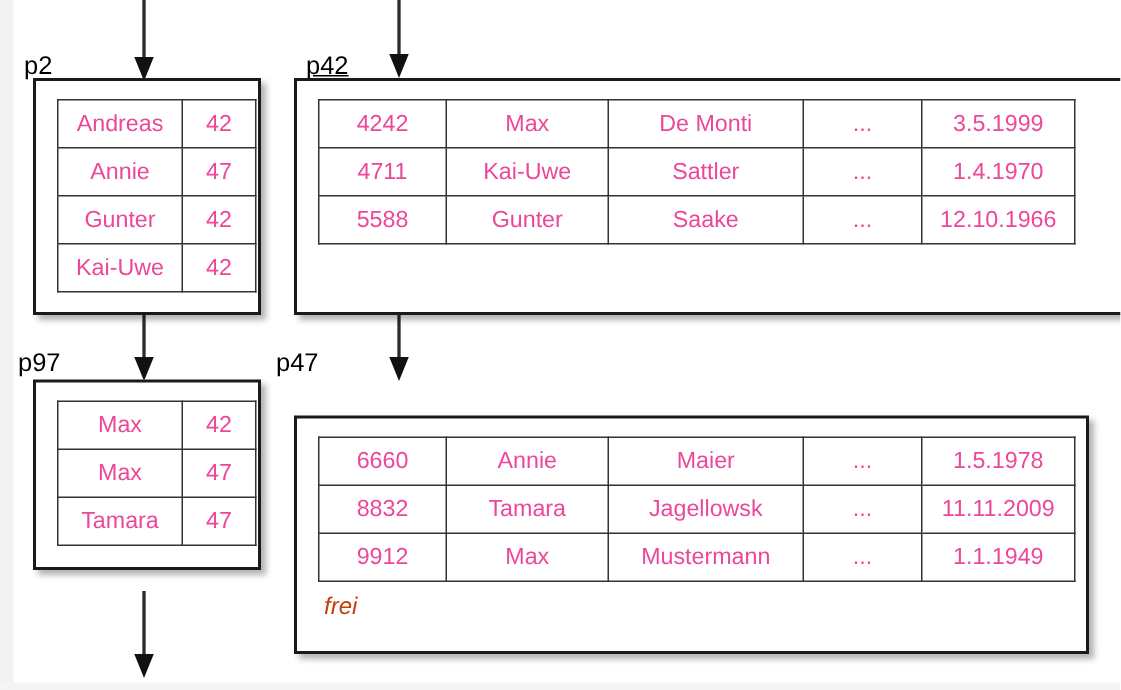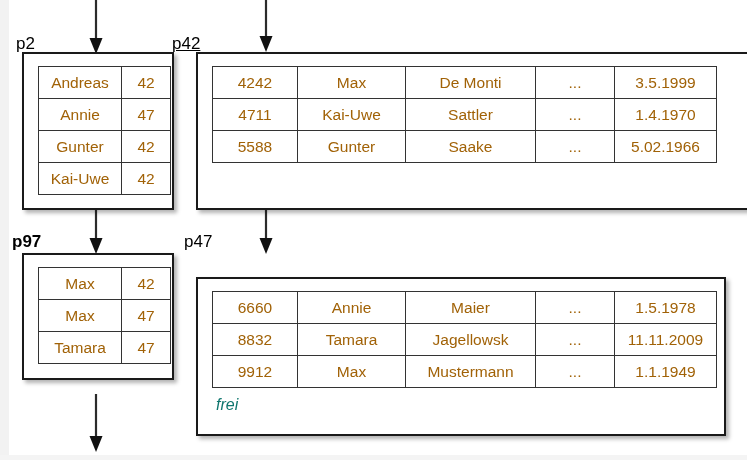--- a/index.html
+++ b/index.html
@@ -51,42 +51,42 @@
     position: absolute;
     border-collapse: collapse;
     background: #ffffff;
     table-layout: fixed;
   }
   .rec-table td {
     border: 1px solid #333333;
     text-align: center;
     vertical-align: middle;
     font-size: 15.5px;
-    color: #a16207;
+    color: #ec4899;
     padding: 0;
     height: 31px;
     white-space: nowrap;
   }
 
   
   .tbl-small td.c-name { width: 82px; }
   .tbl-small td.c-val  { width: 48px; text-align: center; }
 
   
   .tbl-wide td.w-id    { width: 84px; }
   .tbl-wide td.w-first { width: 107px; }
   .tbl-wide td.w-last  { width: 129px; }
   .tbl-wide td.w-dots  { width: 78px; }
   .tbl-wide td.w-date  { width: 101px; text-align: center; }
 
   .free-label {
     position: absolute;
     font-style: italic;
     font-size: 16px;
-    color: #0f766e;
+    color: #c2410c;
     white-space: nowrap;
   }
 
   
   .arrow {
     position: absolute;
   }
 </style>
 </head>
 <body>
@@ -139,21 +139,21 @@
           <td class="c-val">42</td>
         </tr>
         <tr>
           <td class="c-name">Kai-Uwe</td>
           <td class="c-val">42</td>
         </tr>
       </tbody>
     </table>
   </div>
 
-  <div class="page-label" style="left:172px; top:35px;text-decoration:underline;">p42</div>
+  <div class="page-label" style="left:204px; top:35px;text-decoration:underline;">p42</div>
 
   <div class="page-box" style="left:196px; top:52px; width:612px; height:158px;">
     <table class="rec-table tbl-wide" style="left:14px; top:12px;">
       <tbody>
         <tr>
           <td class="w-id">4242</td>
           <td class="w-first">Max</td>
           <td class="w-last">De Monti</td>
           <td class="w-dots">...</td>
           <td class="w-date">3.5.1999</td>
@@ -163,27 +163,27 @@
           <td class="w-first">Kai-Uwe</td>
           <td class="w-last">Sattler</td>
           <td class="w-dots">...</td>
           <td class="w-date">1.4.1970</td>
         </tr>
         <tr>
           <td class="w-id">5588</td>
           <td class="w-first">Gunter</td>
           <td class="w-last">Saake</td>
           <td class="w-dots">...</td>
-          <td class="w-date">5.02.1966</td>
-        </tr>
-      </tbody>
-    </table>
-  </div>
-
-  <div class="page-label" style="left:12px; top:233px;font-weight:bold;">p97</div>
+          <td class="w-date">12.10.1966</td>
+        </tr>
+      </tbody>
+    </table>
+  </div>
+
+  <div class="page-label" style="left:12px; top:233px;">p97</div>
 
   <div class="page-box" style="left:22px; top:253px; width:152px; height:127px;">
     <table class="rec-table tbl-small" style="left:14px; top:12px;">
       <tbody>
         <tr>
           <td class="c-name">Max</td>
           <td class="c-val">42</td>
         </tr>
         <tr>
           <td class="c-name">Max</td>

